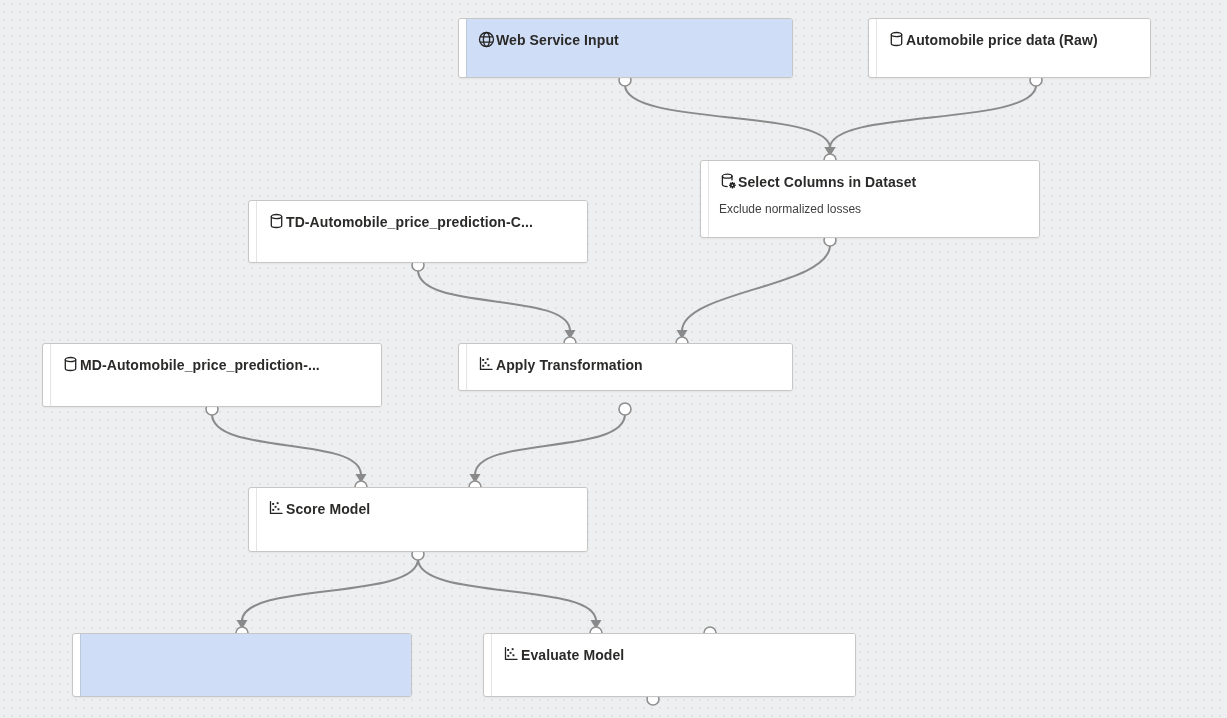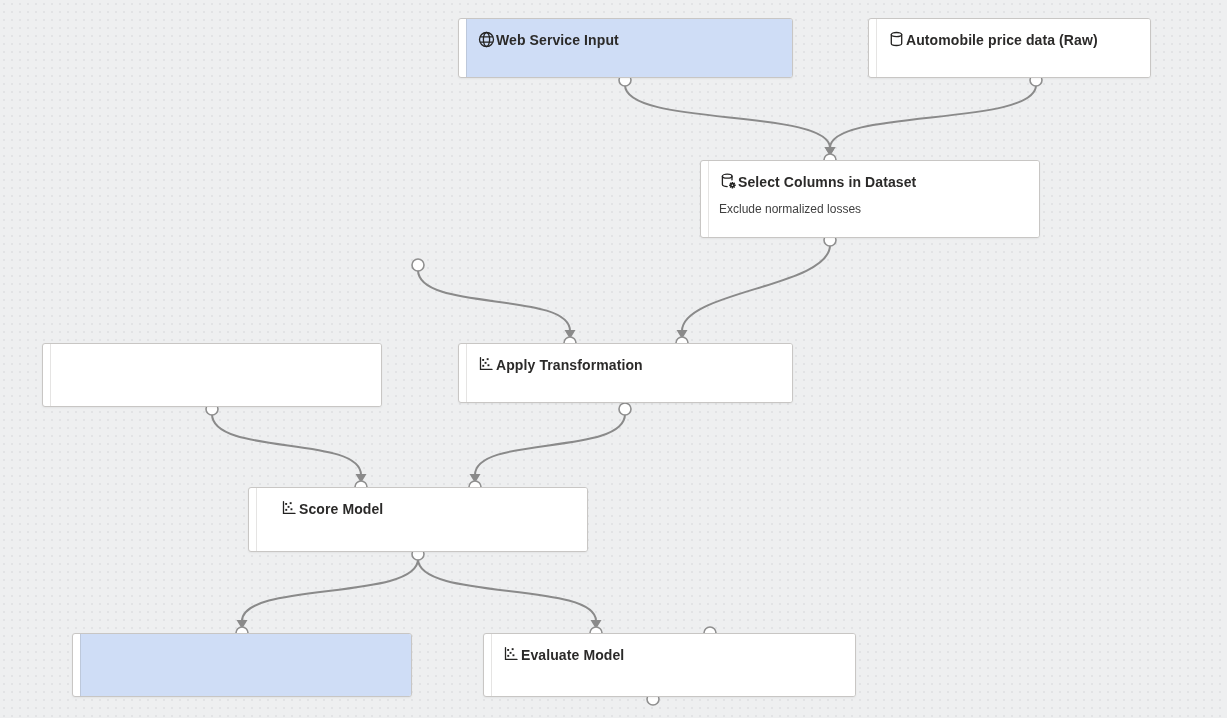--- a/index.html
+++ b/index.html
@@ -117,43 +117,64 @@
           </g>
           <circle class="ic-fill" cx="13.4" cy="13.2" r="2.1"></circle>
           <circle class="ic-halo" cx="13.4" cy="13.2" r="0.8"></circle>
         </svg>
         <span class="node-title">Select Columns in Dataset</span>
       </div>
       <div class="node-subtitle">Exclude normalized losses</div>
     </div>
   </div>
 
+  <div class="node" style="left: 248px; top: 200px; width: 340px; height: 63px; --fill: #ffffff;">
+    <div class="node-fill"></div>
+    <div class="node-content">
+      <div class="node-header">
+        <svg class="node-icon" viewBox="0 0 19 19">
+          <ellipse class="ic" cx="9.5" cy="4.6" rx="5.2" ry="2.1"></ellipse>
+          <path class="ic" d="M4.3 4.6 V13.4 A5.2 2.1 0 0 0 14.7 13.4 V4.6"></path>
+        </svg>
+        <span class="node-title">TD-Automobile_price_prediction-C...</span>
+      </div>
+    </div>
+  </div>
 
   <div class="node" style="left: 42px; top: 343px; width: 340px; height: 64px; --fill: #ffffff;">
     <div class="node-fill"></div>
-  </div>
-
-  <div class="node" style="left: 458px; top: 343px; width: 335px; height: 60px; --fill: #ffffff;">
+    <div class="node-content">
+      <div class="node-header">
+        <svg class="node-icon" viewBox="0 0 19 19">
+          <ellipse class="ic" cx="9.5" cy="4.6" rx="5.2" ry="2.1"></ellipse>
+          <path class="ic" d="M4.3 4.6 V13.4 A5.2 2.1 0 0 0 14.7 13.4 V4.6"></path>
+        </svg>
+        <span class="node-title">MD-Automobile_price_prediction-...</span>
+      </div>
+    </div>
+  </div>
+
+  <div class="node" style="left: 458px; top: 343px; width: 335px; height: 48px; --fill: #ffffff;">
     <div class="node-fill"></div>
     <div class="node-content">
       <div class="node-header">
         <svg class="node-icon" viewBox="0 0 19 19">
           <path class="ic" d="M3.5 2.6 V14.4 H15"></path>
           <rect class="ic-fill" x="5.2" y="4.0" width="1.9" height="1.9"></rect>
           <rect class="ic-fill" x="9.7" y="3.2" width="1.9" height="1.9"></rect>
           <rect class="ic-fill" x="7.6" y="6.9" width="1.9" height="1.9"></rect>
           <rect class="ic-fill" x="5.3" y="9.9" width="1.9" height="1.9"></rect>
           <rect class="ic-fill" x="10.5" y="9.3" width="1.9" height="1.9"></rect>
         </svg>
         <span class="node-title">Apply Transformation</span>
       </div>
     </div>
   </div>
 
-  <div class="node" style="left: 248px; top: 487px; width: 340px; height: 65px; padding-left: 13px; --fill: #ffffff;">
+  <div class="node" style="left: 248px; top: 487px; width: 340px; height: 65px; --fill: #ffffff;">
     <div class="node-fill"></div>
     <div class="node-content">
       <div class="node-header">
         <svg class="node-icon" viewBox="0 0 19 19">
           <path class="ic" d="M3.5 2.6 V14.4 H15"></path>
           <rect class="ic-fill" x="5.2" y="4.0" width="1.9" height="1.9"></rect>
           <rect class="ic-fill" x="9.7" y="3.2" width="1.9" height="1.9"></rect>
           <rect class="ic-fill" x="7.6" y="6.9" width="1.9" height="1.9"></rect>
           <rect class="ic-fill" x="5.3" y="9.9" width="1.9" height="1.9"></rect>
           <rect class="ic-fill" x="10.5" y="9.3" width="1.9" height="1.9"></rect>

